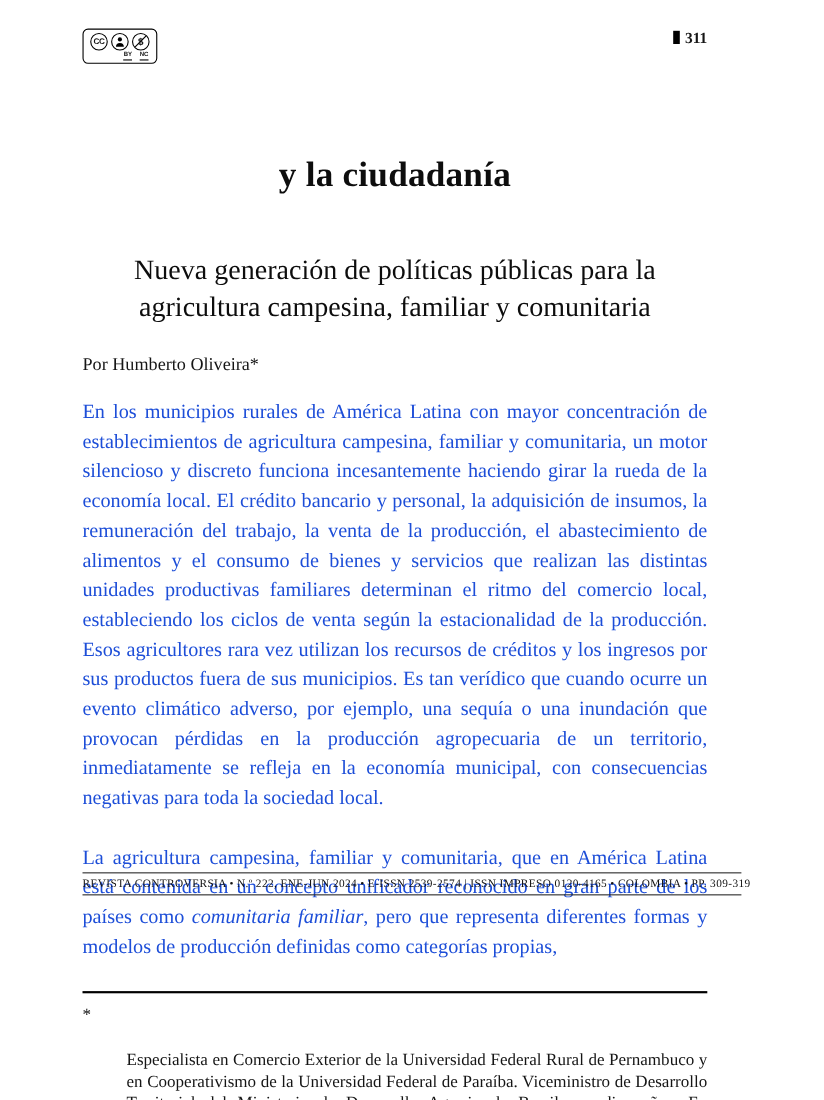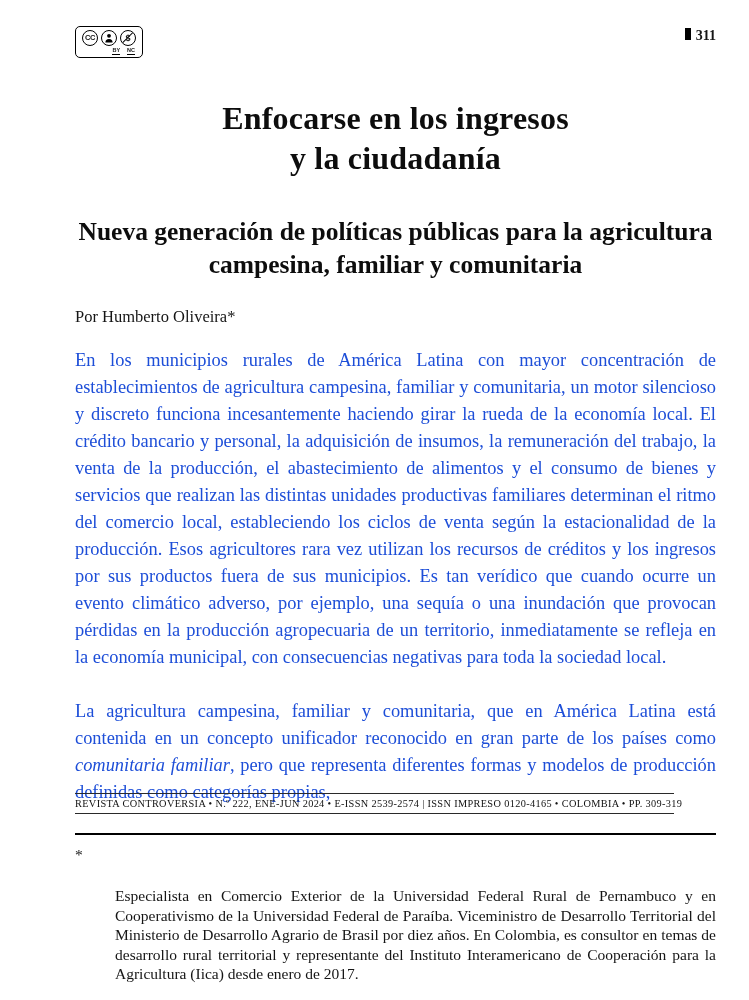--- a/index.html
+++ b/index.html
@@ -10,21 +10,21 @@
     margin: 0 auto;
     font-family: "Liberation Serif", serif;
     color: #151515;
     position: relative;
     overflow: hidden;
   }
   .page {
     position: relative;
     width: 749px;
     height: 838px;
-    padding: 26px 33px 0 75px;
+    padding: 26px 106px 0 75px;
   }
 
   
   .page-header {
     display: flex;
     justify-content: space-between;
     align-items: flex-start;
     height: 40px;
   }
   .cc-badge {
@@ -98,24 +98,24 @@
   .title {
     margin-top: 32px;
     text-align: center;
     font-size: 32px;
     font-weight: bold;
     line-height: 1.26;
     color: #0d0d0d;
     letter-spacing: 0.2px;
   }
   .subtitle {
-    margin-top: 36px;
+    margin-top: 50px;
     text-align: center;
     font-size: 25.5px;
-    font-weight: bold;
+    font-weight: normal;
     line-height: 1.3;
     color: #0d0d0d;
   }
 
   
   .byline {
     margin-top: 26px;
     font-size: 16.5px;
   }
   .byline .prefix { font-weight: normal; }
@@ -200,21 +200,21 @@
       </div>
     </div>
 
     <div class="page-number">
       <span class="pn-square"></span>
       <span>311</span>
     </div>
   </header>
 
   <h1 class="title">
-    <span>Enfocarse en los ingresos</span><br>
+    <br>
     <span>y la ciudadanía</span>
   </h1>
 
   <h2 class="subtitle">Nueva generación de políticas públicas para la agricultura campesina, familiar y comunitaria</h2>
 
   <p class="byline">
     <span class="prefix">Por</span>
     <span>Humberto Oliveira*</span>
   </p>
 

